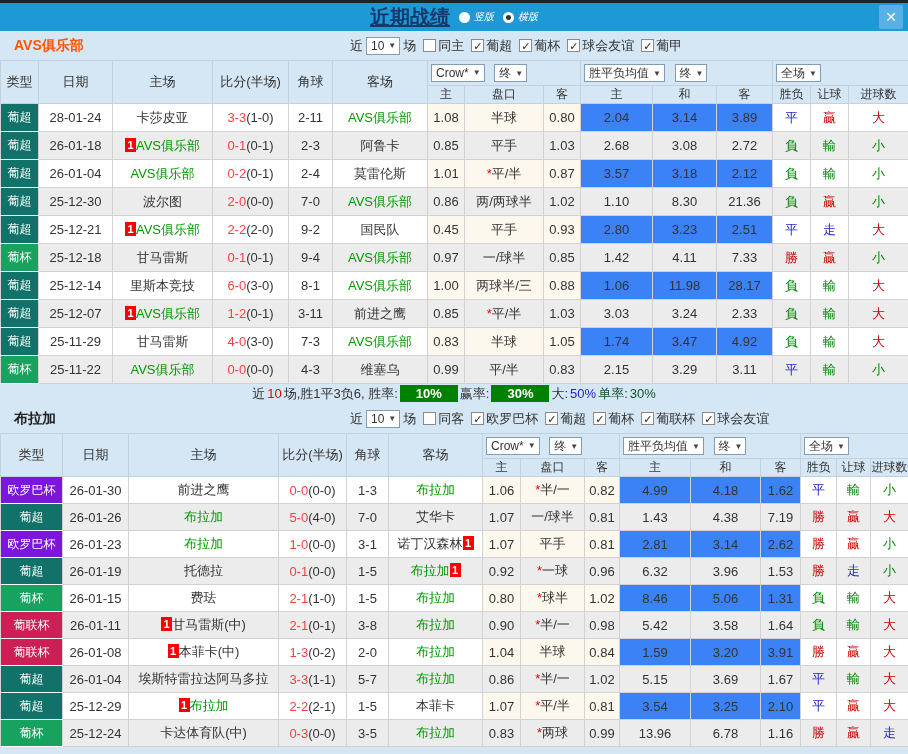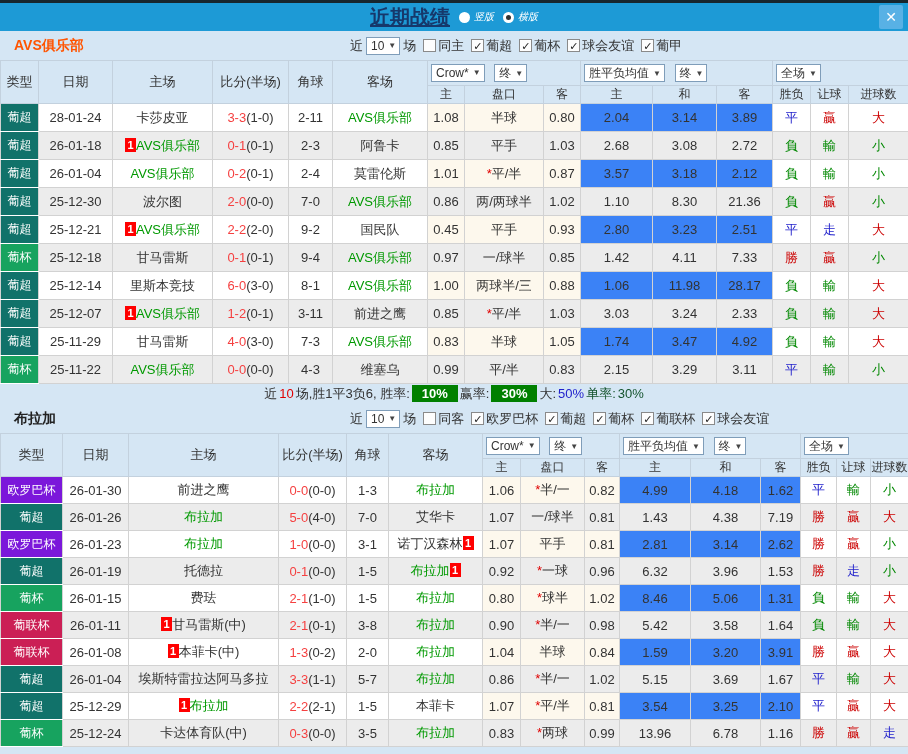--- a/index.html
+++ b/index.html
@@ -49,21 +49,21 @@
   .score { color: #f54040; }
   .half { color: #333; }
   .g { color: #009900; }
   .badge { display: inline-block; background: #ff0000; color: #fff; font-size: 11px;
     font-weight: bold; width: 11px; height: 14px; line-height: 14px; text-align: center;
     vertical-align: 1px; }
   .star { color: #e00000; }
   .cr { color: #cc0000; } .cg { color: #008800; } .cb { color: #2222cc; }
   .footer { height: 20px; line-height: 20px; text-align: center; }
   .footer span { margin: 0 1px; }
-  .badge-green { background: #008000; color: #fff; padding: 1px 10px; font-weight: bold; margin: 0 3px; }
+  .badge-green { background: #008000; color: #fff; padding: 1px 16px; font-weight: bold; margin: 0 3px; }
   .red-text { color: #e00000; } .blue-text { color: #2222cc; } .green-text { color: #14532d; }
 </style>
 </head>
 <body>
 
 <div class="topstrip"></div>
 
 <div class="titlebar" style="background: rgb(29, 154, 214);">
   <span class="title">近期战绩</span>
   <span class="radio">

